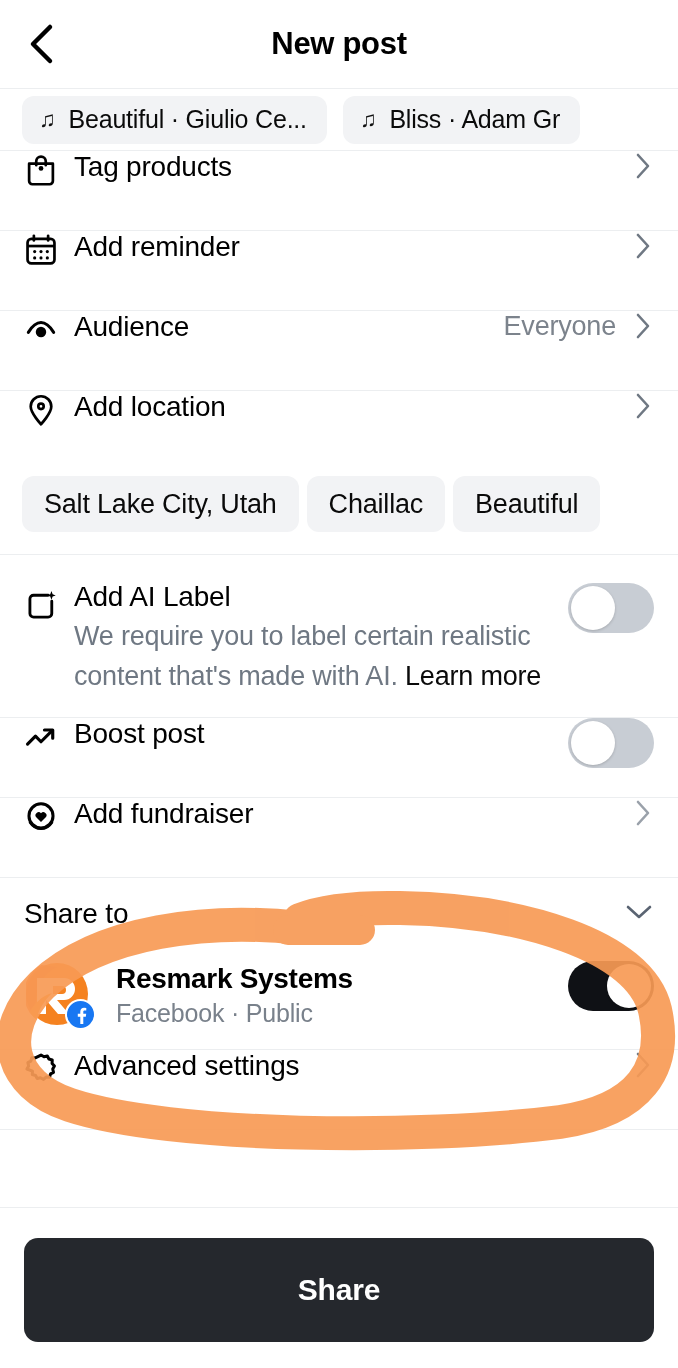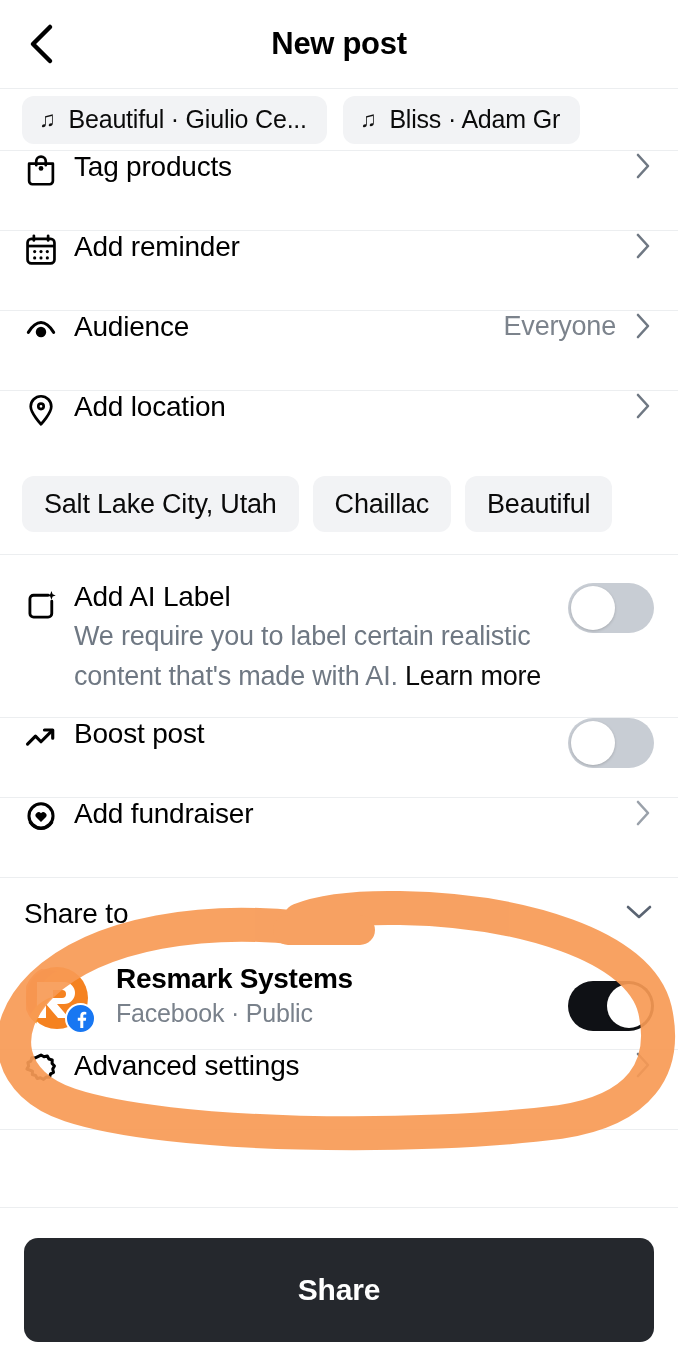--- a/index.html
+++ b/index.html
@@ -114,21 +114,21 @@
     align-items: center;
     justify-content: center;
     width: 22px;
   }
 
   
   .loc-chip-row {
     position: relative;
     display: flex;
     align-items: center;
-    gap: 14px;
+    gap: 8px;
     padding: 6px 0 22px 22px;
     overflow: hidden;
     background: #fff;
   }
   .loc-chip {
     background: #f2f3f5;
     border-radius: 12px;
     height: 56px;
     display: flex;
     align-items: center;
@@ -202,21 +202,21 @@
     background: #fff;
     cursor: pointer;
   }
   .share-to-header .title {
     font-size: 28px;
     color: #000;
     letter-spacing: -0.2px;
   }
   .account-row {
     display: flex;
-    align-items: flex-end;
+    align-items: flex-start;
     padding: 10px 24px 18px 24px;
     background: #fff;
     cursor: pointer;
   }
   .avatar-wrap {
     position: relative;
     width: 66px; height: 66px;
     flex: none;
     margin-right: 26px;
   }

